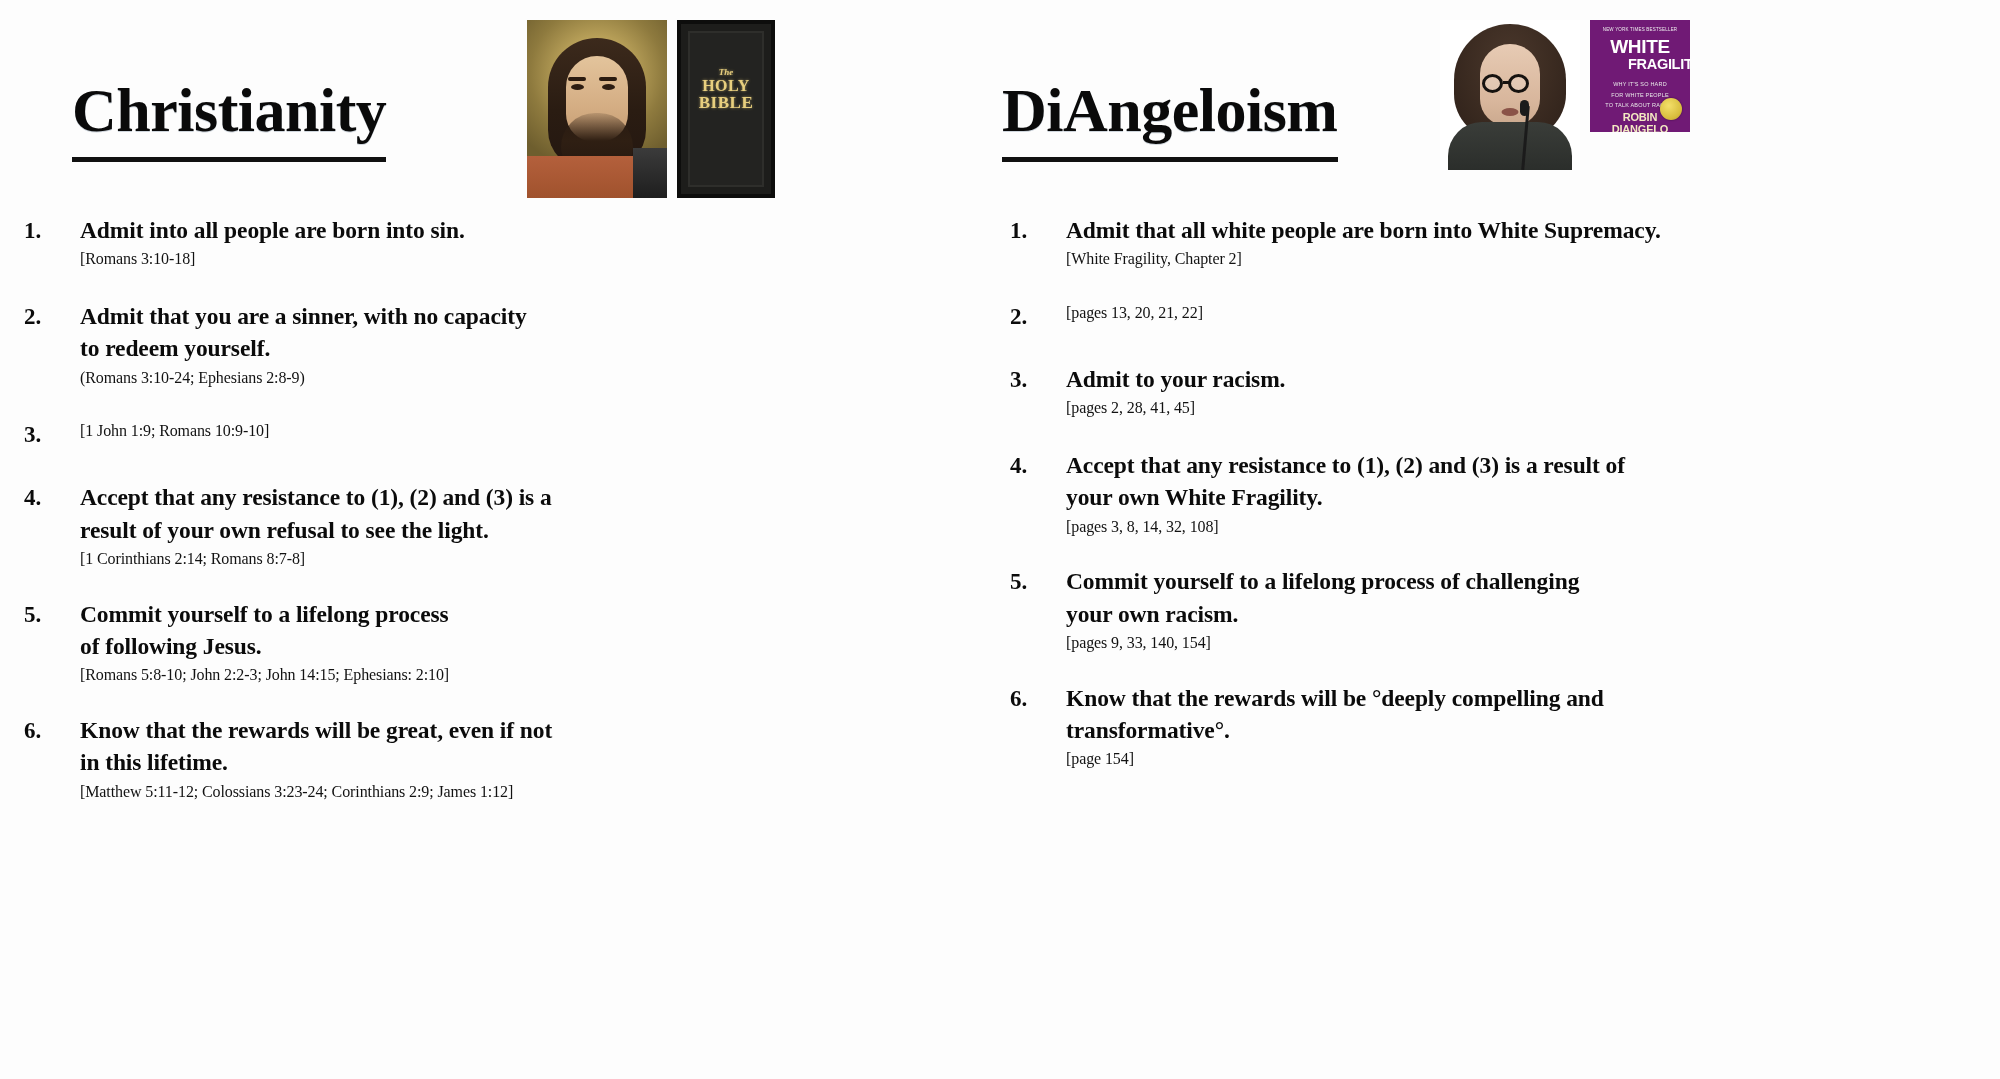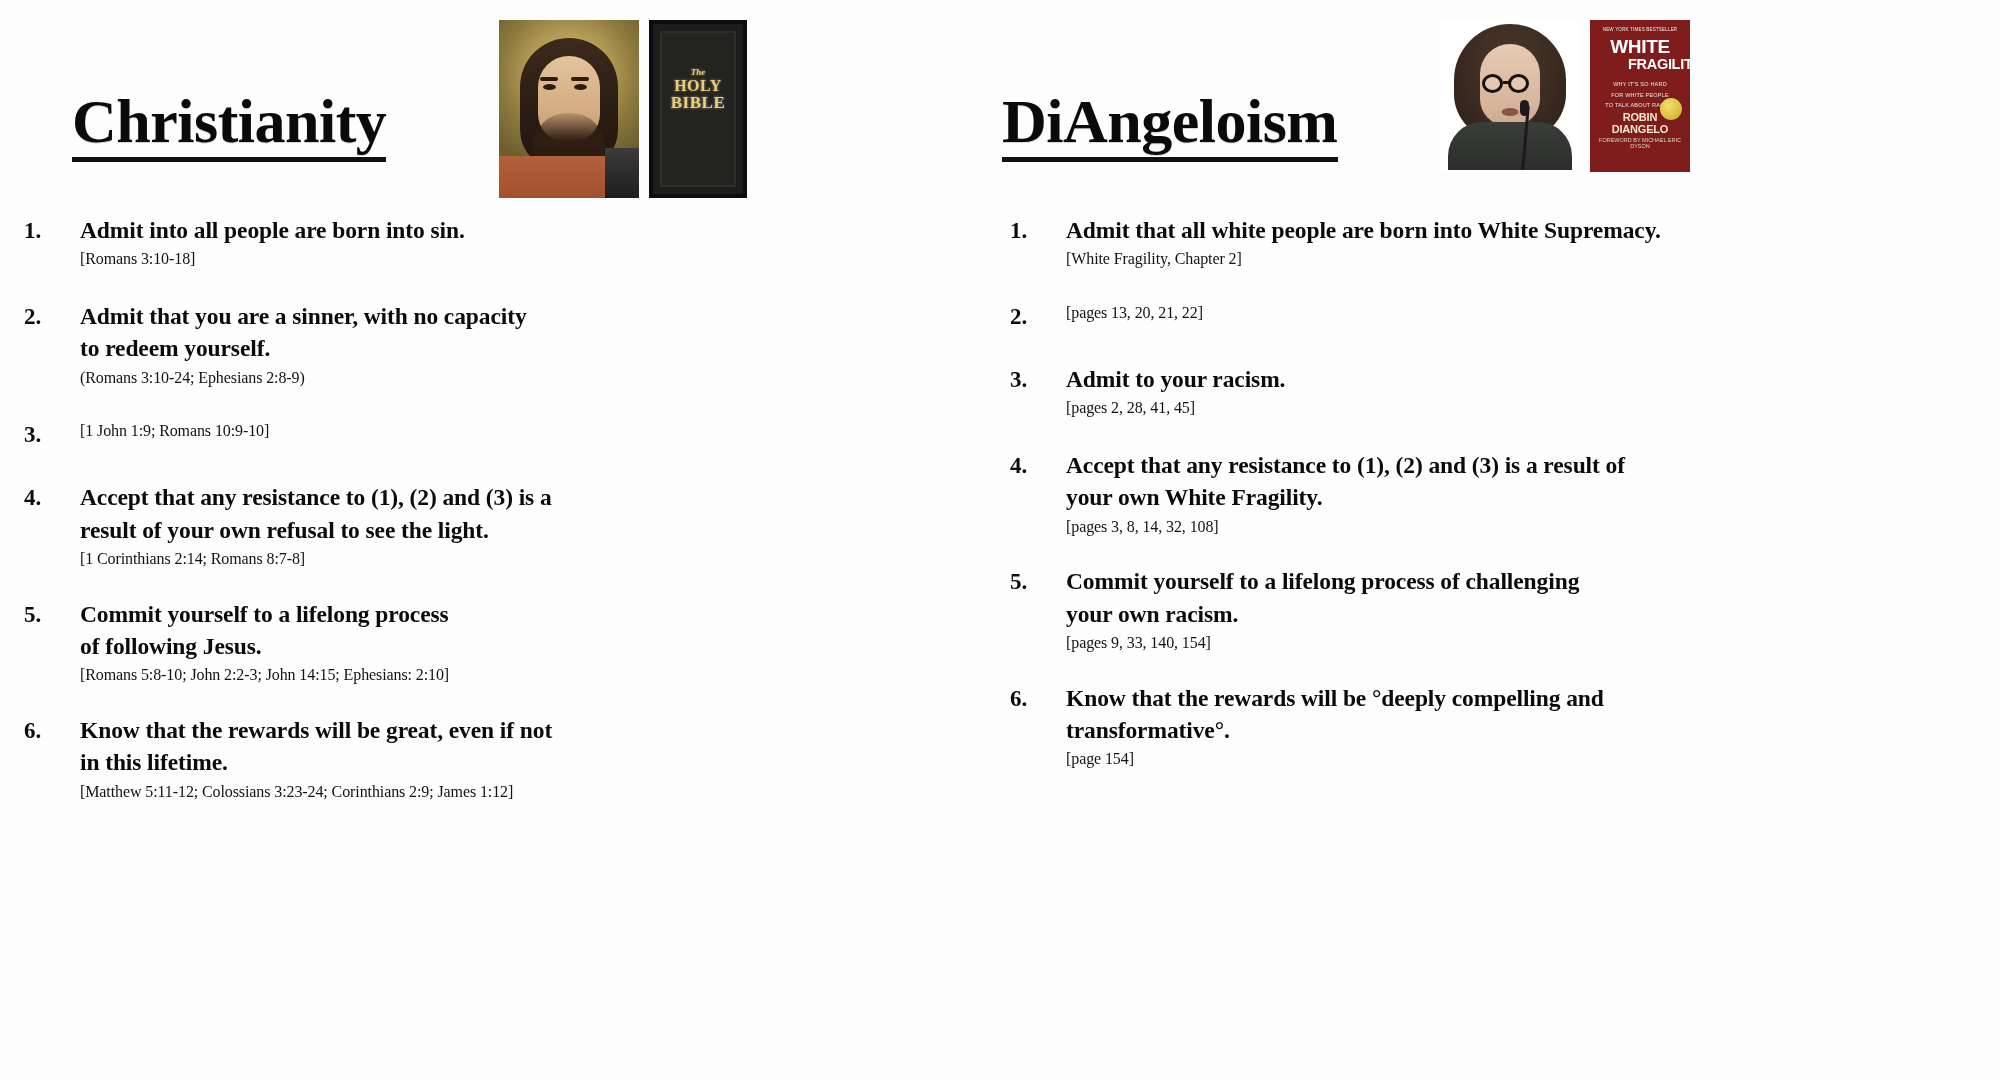--- a/index.html
+++ b/index.html
@@ -43,35 +43,35 @@
   .col-right .title-wrap { left: 2px; }
 
   .title {
     font-family: "Liberation Serif", "DejaVu Serif", serif;
     font-weight: bold;
     font-size: 62px;
     line-height: 1.0;
     letter-spacing: -0.5px;
     color: #0a0a0a;
     white-space: nowrap;
-    padding-bottom: 5px;
+    padding-bottom: 16px;
     border-bottom: 5px solid #111111;
     display: inline-block;
     text-shadow: 0 1px 0 rgba(120,140,160,0.35);
   }
 
   
   .imgstrip {
     position: absolute;
     top: 20px;
     display: flex;
     gap: 10px;
     align-items: flex-start;
   }
-  .col-left .imgstrip  { left: 499px; }
+  .col-left .imgstrip  { left: 527px; }
   .col-right .imgstrip { left: 440px; }
 
   .thumb {
     display: block;
     position: relative;
     overflow: hidden;
   }
 
   
   .img-jesus {
@@ -224,22 +224,22 @@
     position: absolute;
     left: 80px; bottom: 54px;
     width: 9px; height: 16px;
     border-radius: 5px;
     background: #1b1b1b;
   }
 
   
   .img-book {
     width: 100px;
-    height: 152px;
-    background: #7f1d1d;
+    height: 112px;
+    background: #701a75;
   }
   .img-book .bk {
     position: absolute;
     inset: 0;
     padding: 7px 6px;
     box-sizing: border-box;
     text-align: center;
     color: #ffffff;
     font-family: "Liberation Sans", "DejaVu Sans", sans-serif;
   }

